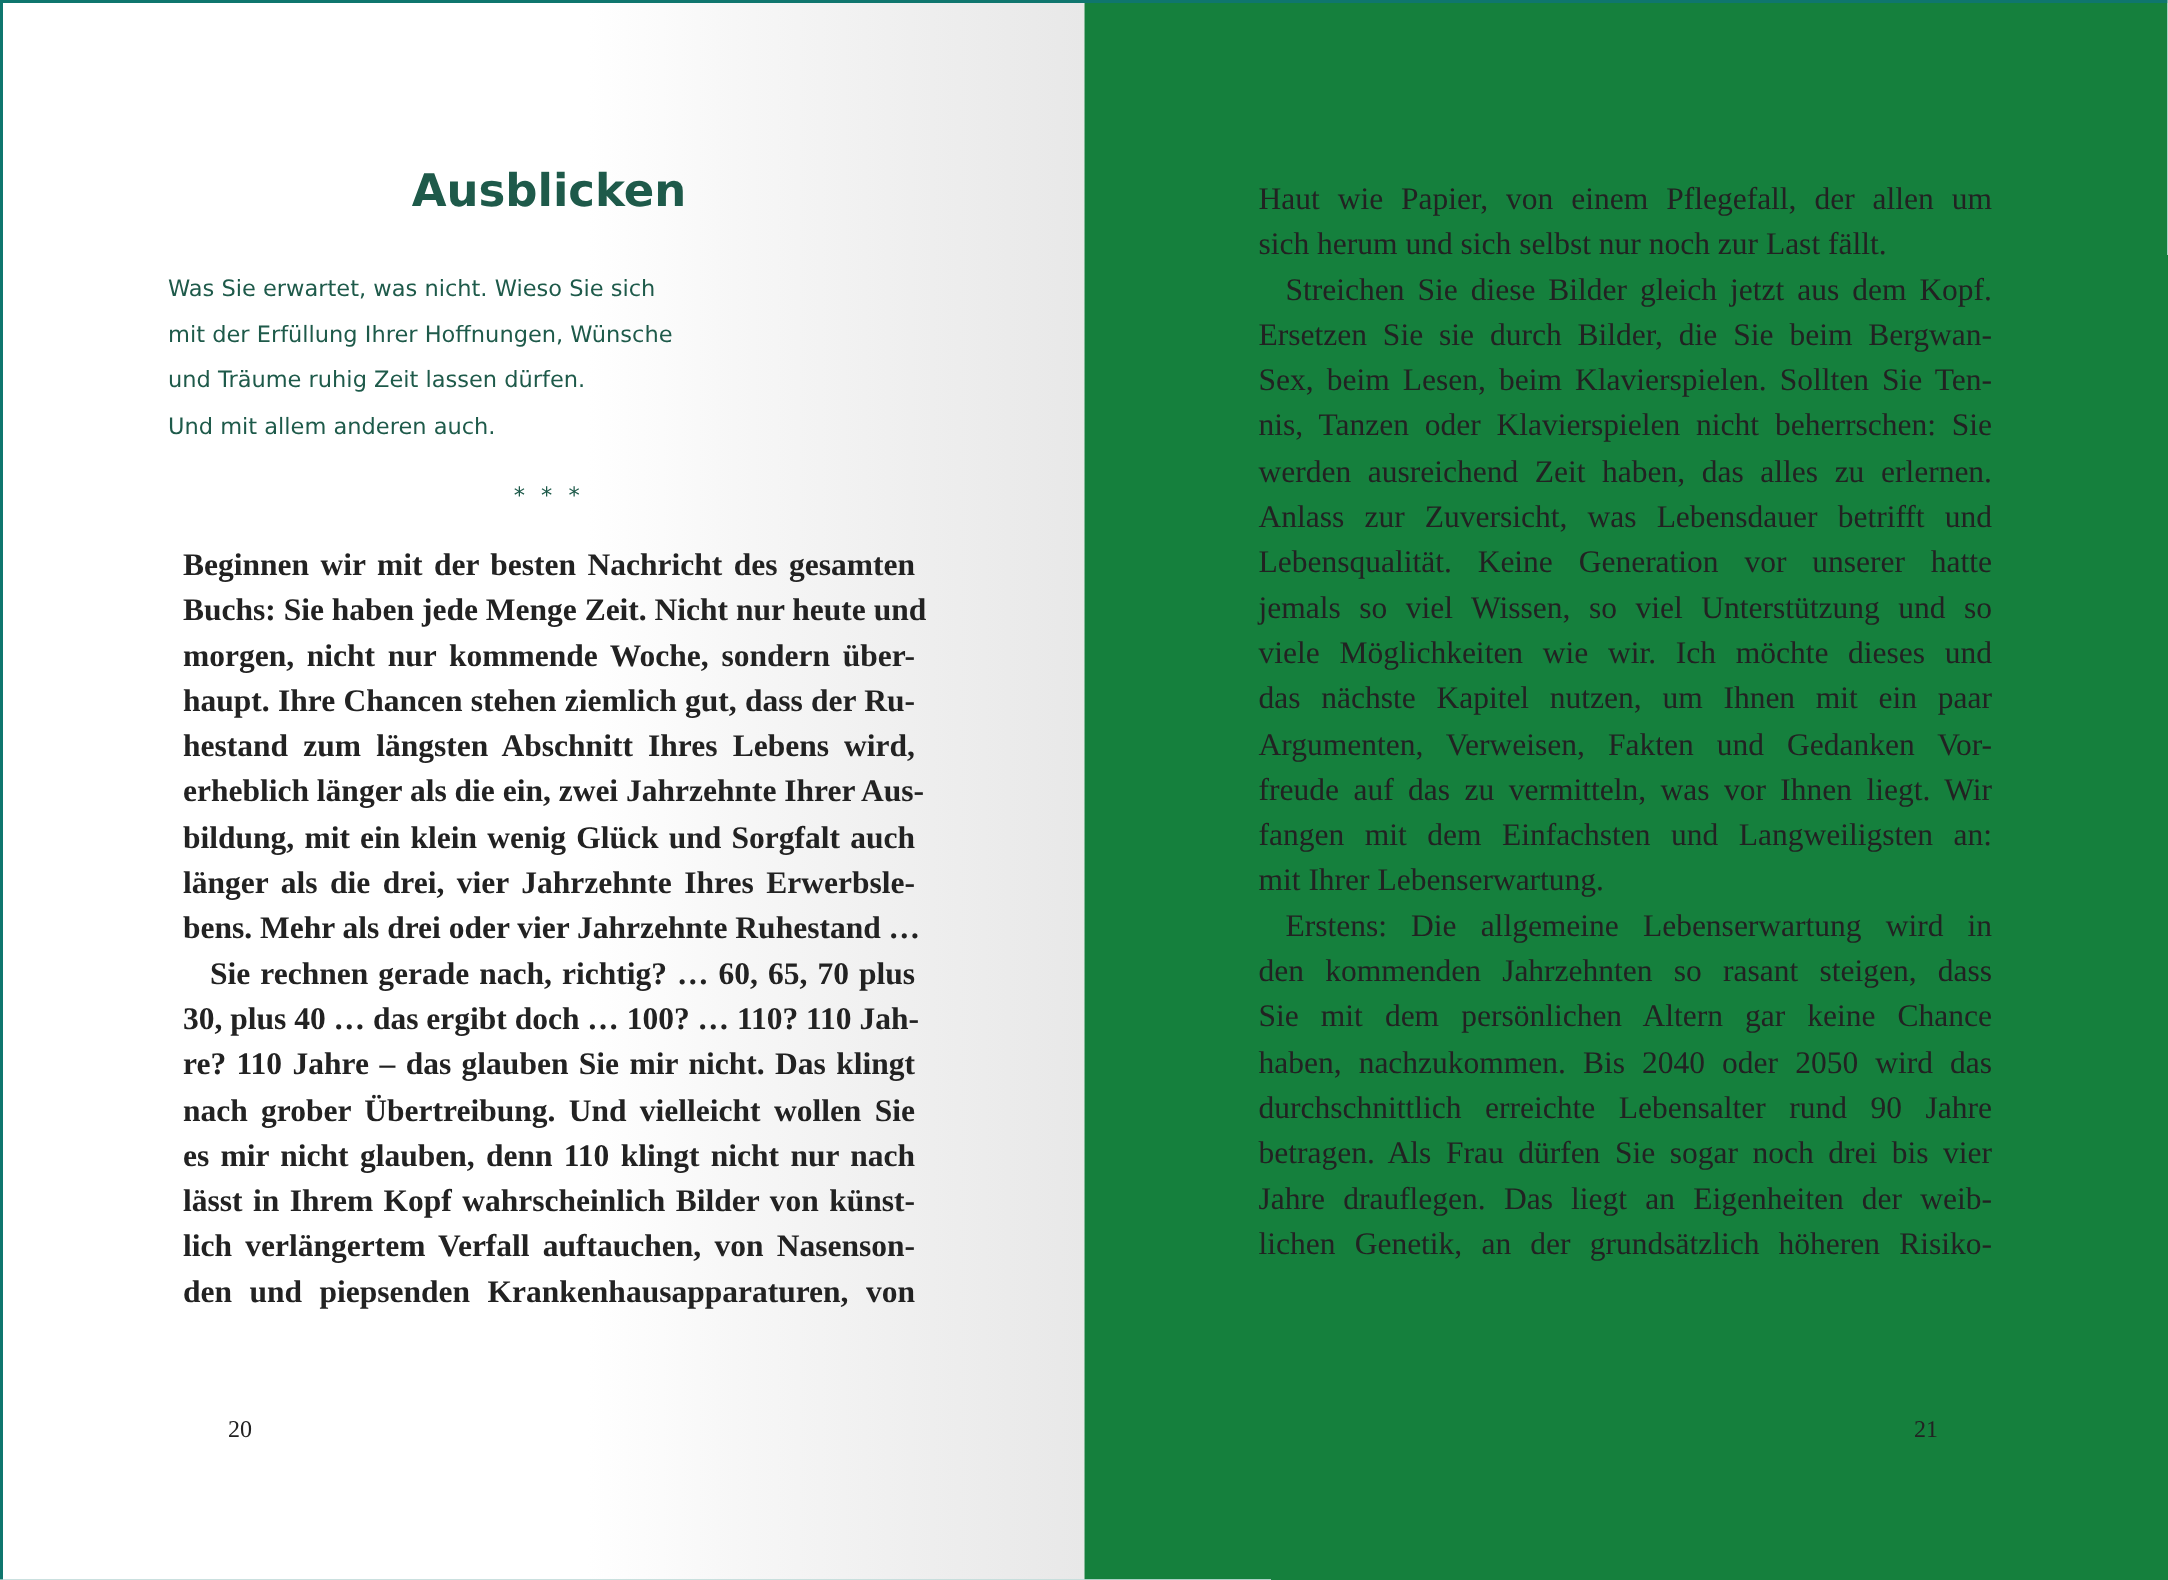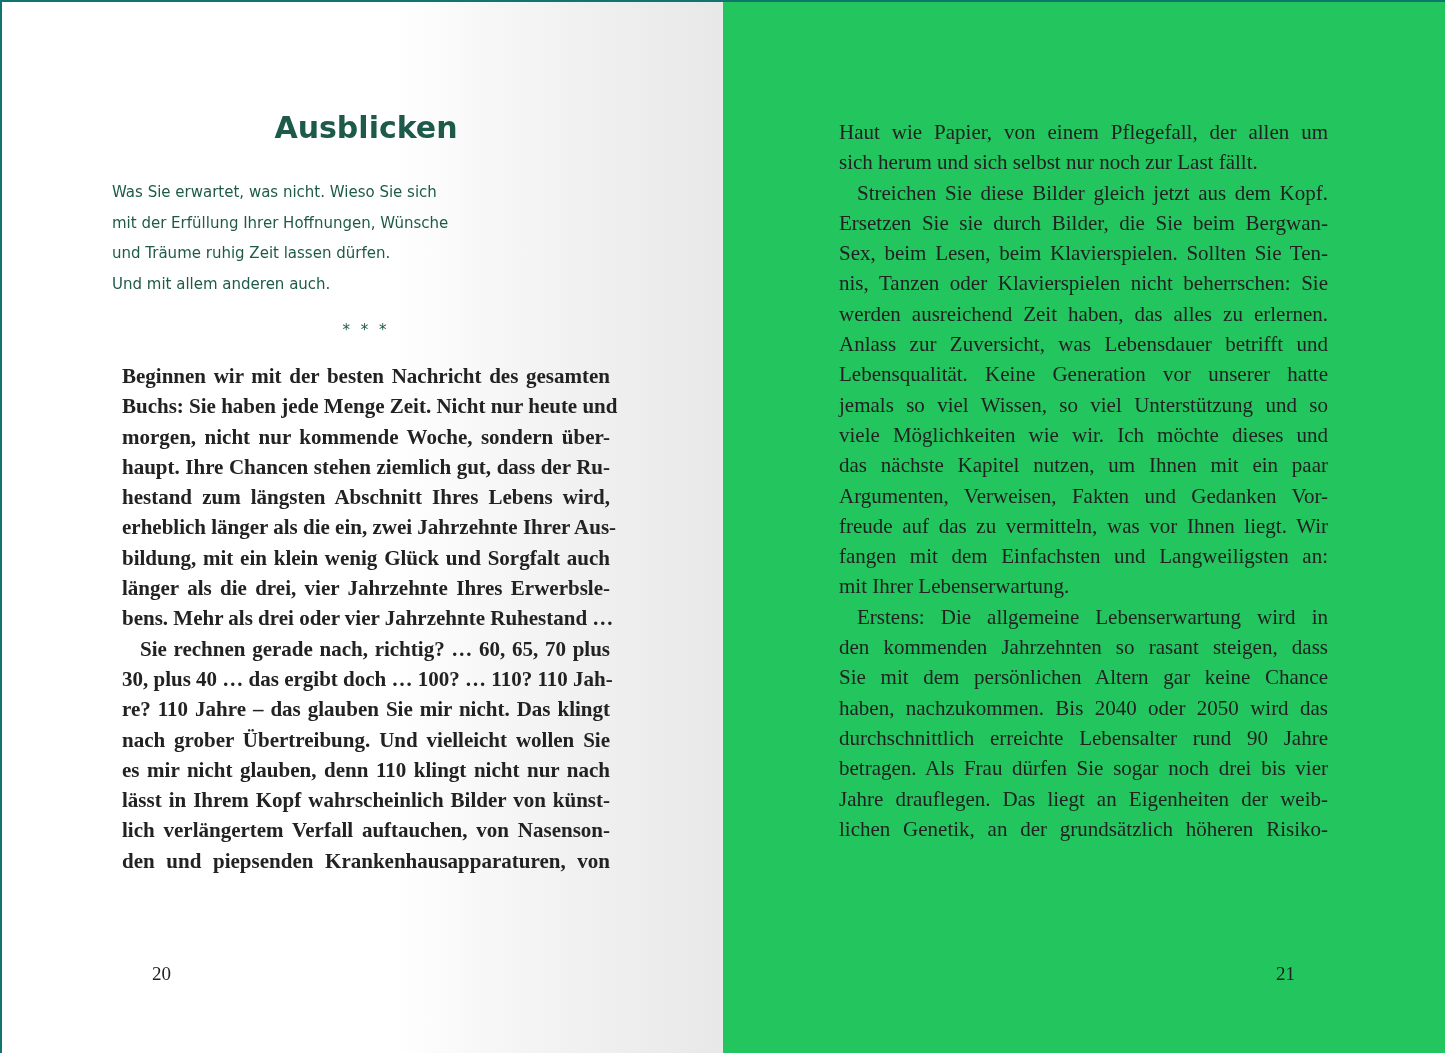--- a/index.html
+++ b/index.html
@@ -28,21 +28,21 @@
       height: 1051px;
     }
     .page-left {
       left: 0;
       width: 721px;
       background: linear-gradient(to right, #ffffff 0px, #ffffff 390px, #f6f6f6 500px, #eeeeee 620px, #e8e8e8 721px);
     }
     .page-right {
       left: 721px;
       width: 722px;
-      background: #22c55e;
+      background: #15803d;
     }
     .chapter-title {
       position: absolute;
       left: 120px;
       width: 488px;
       top: 106px;
       margin: 0;
       text-align: center;
       font-family: "DejaVu Sans", sans-serif;
       font-weight: bold;
@@ -91,23 +91,23 @@
       text-align: justify;
       text-align-last: justify;
       height: 30.3px;
     }
     .line.last {
       text-align-last: left;
     }
     .line.indent { padding-left: 18px; }
     .page-number {
       position: absolute;
-      top: 960px;
+      top: 940px;
       font-family: "Liberation Serif", "DejaVu Serif", serif;
-      font-size: 19px;
+      font-size: 16px;
       line-height: 24px;
       color: #222222;
     }
     .page-number-left { left: 150px; }
     .page-number-right { left: 553px; }
   </style>
 </head>
 <body>
 
 <div class="spread">

